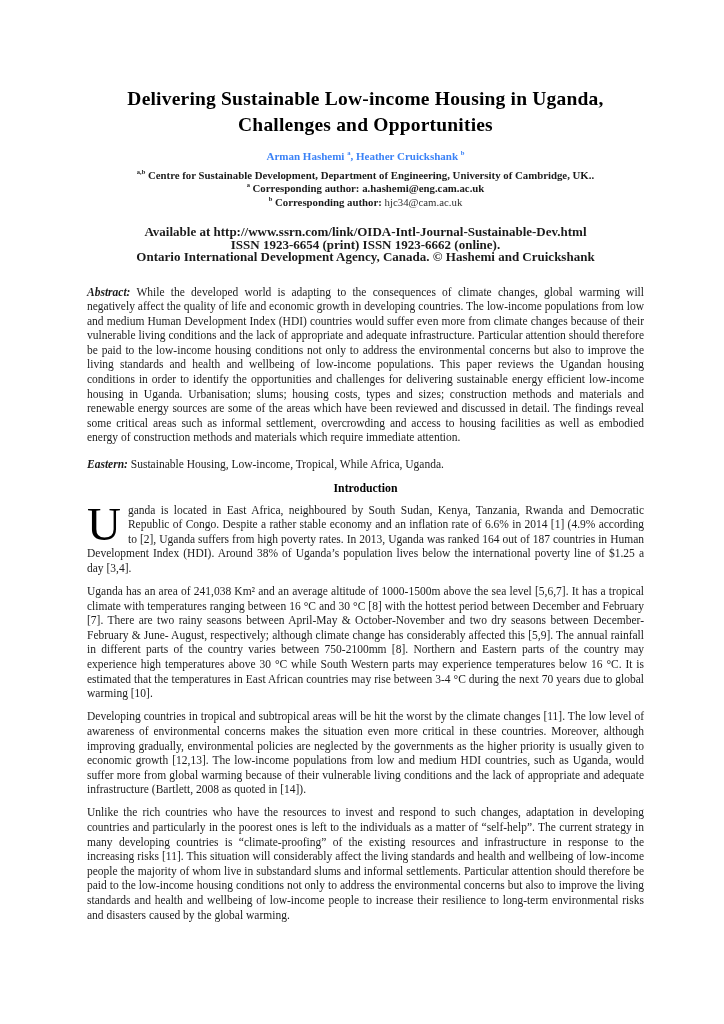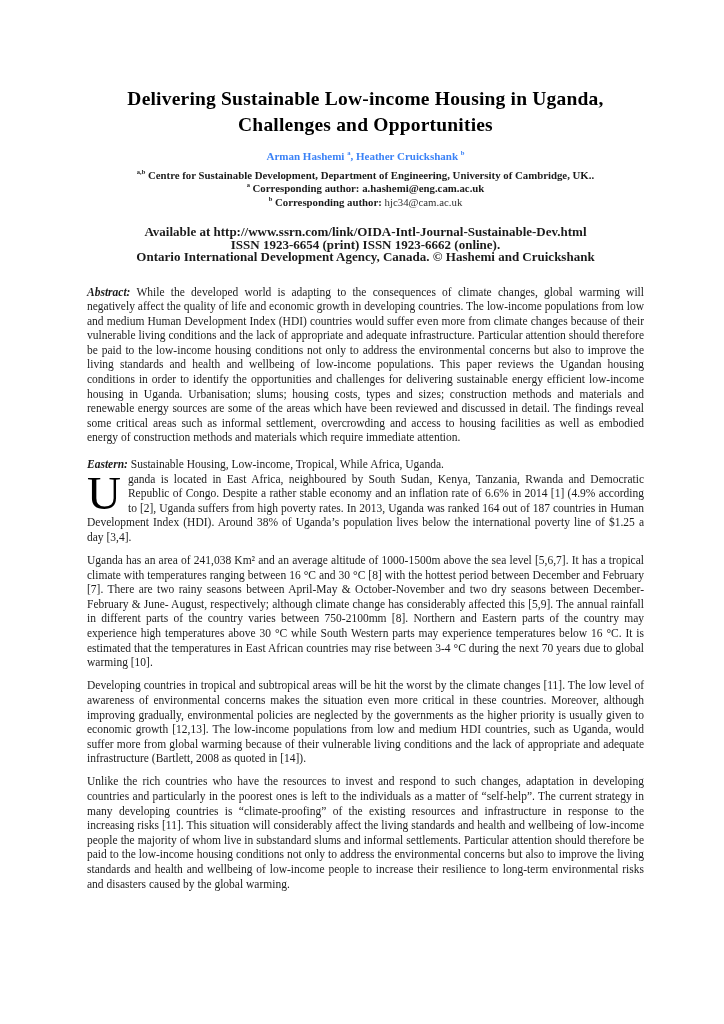--- a/index.html
+++ b/index.html
@@ -121,20 +121,21 @@
     <div class="avail">
       <div>Available at http://www.ssrn.com/link/OIDA-Intl-Journal-Sustainable-Dev.html</div>
       <div>ISSN 1923-6654 (print) ISSN 1923-6662 (online).</div>
       <div>Ontario International Development Agency, Canada. © Hashemi and Cruickshank</div>
     </div>
 
     <p class="abstract"><span class="lead-label">Abstract:</span> <span>While the developed world is adapting to the consequences of climate changes, global warming will negatively affect the quality of life and economic growth in developing countries. The low-income populations from low and medium Human Development Index (HDI) countries would suffer even more from climate changes because of their vulnerable living conditions and the lack of appropriate and adequate infrastructure. Particular attention should therefore be paid to the low-income housing conditions not only to address the environmental concerns but also to improve the living standards and health and wellbeing of low-income populations. This paper reviews the Ugandan housing conditions in order to identify the opportunities and challenges for delivering sustainable energy efficient low-income housing in Uganda. Urbanisation; slums; housing costs, types and sizes; construction methods and materials and renewable energy sources are some of the areas which have been reviewed and discussed in detail. The findings reveal some critical areas such as informal settlement, overcrowding and access to housing facilities as well as embodied energy of construction methods and materials which require immediate attention.</span></p>
 
     <p class="keywords"><span class="lead-label">Eastern:</span> <span>Sustainable Housing, Low-income, Tropical, While Africa, Uganda.</span></p>
 
+    <h2 class="section-heading">Introduction</h2>
 
     <p class="body-par"><span class="dropcap">U</span><span>ganda is located in East Africa, neighboured by South Sudan, Kenya, Tanzania, Rwanda and Democratic Republic of Congo. Despite a rather stable economy and an inflation rate of 6.6% in 2014 [1] (4.9% according to [2], Uganda suffers from high poverty rates. In 2013, Uganda was ranked 164 out of 187 countries in Human Development Index (HDI). Around 38% of Uganda’s population lives below the international poverty line of $1.25 a day [3,4].</span></p>
 
     <p class="body-par">Uganda has an area of 241,038 Km² and an average altitude of 1000-1500m above the sea level [5,6,7]. It has a tropical climate with temperatures ranging between 16 °C and 30 °C [8] with the hottest period between December and February [7]. There are two rainy seasons between April-May &amp; October-November and two dry seasons between December-February &amp; June- August, respectively; although climate change has considerably affected this [5,9]. The annual rainfall in different parts of the country varies between 750-2100mm [8]. Northern and Eastern parts of the country may experience high temperatures above 30 °C while South Western parts may experience temperatures below 16 °C. It is estimated that the temperatures in East African countries may rise between 3-4 °C during the next 70 years due to global warming [10].</p>
 
     <p class="body-par">Developing countries in tropical and subtropical areas will be hit the worst by the climate changes [11]. The low level of awareness of environmental concerns makes the situation even more critical in these countries. Moreover, although improving gradually, environmental policies are neglected by the governments as the higher priority is usually given to economic growth [12,13]. The low-income populations from low and medium HDI countries, such as Uganda, would suffer more from global warming because of their vulnerable living conditions and the lack of appropriate and adequate infrastructure (Bartlett, 2008 as quoted in [14]).</p>
 
     <p class="body-par">Unlike the rich countries who have the resources to invest and respond to such changes, adaptation in developing countries and particularly in the poorest ones is left to the individuals as a matter of “self-help”. The current strategy in many developing countries is “climate-proofing” of the existing resources and infrastructure in response to the increasing risks [11]. This situation will considerably affect the living standards and health and wellbeing of low-income people the majority of whom live in substandard slums and informal settlements. Particular attention should therefore be paid to the low-income housing conditions not only to address the environmental concerns but also to improve the living standards and health and wellbeing of low-income people to increase their resilience to long-term environmental risks and disasters caused by the global warming.</p>
 
   </div>

